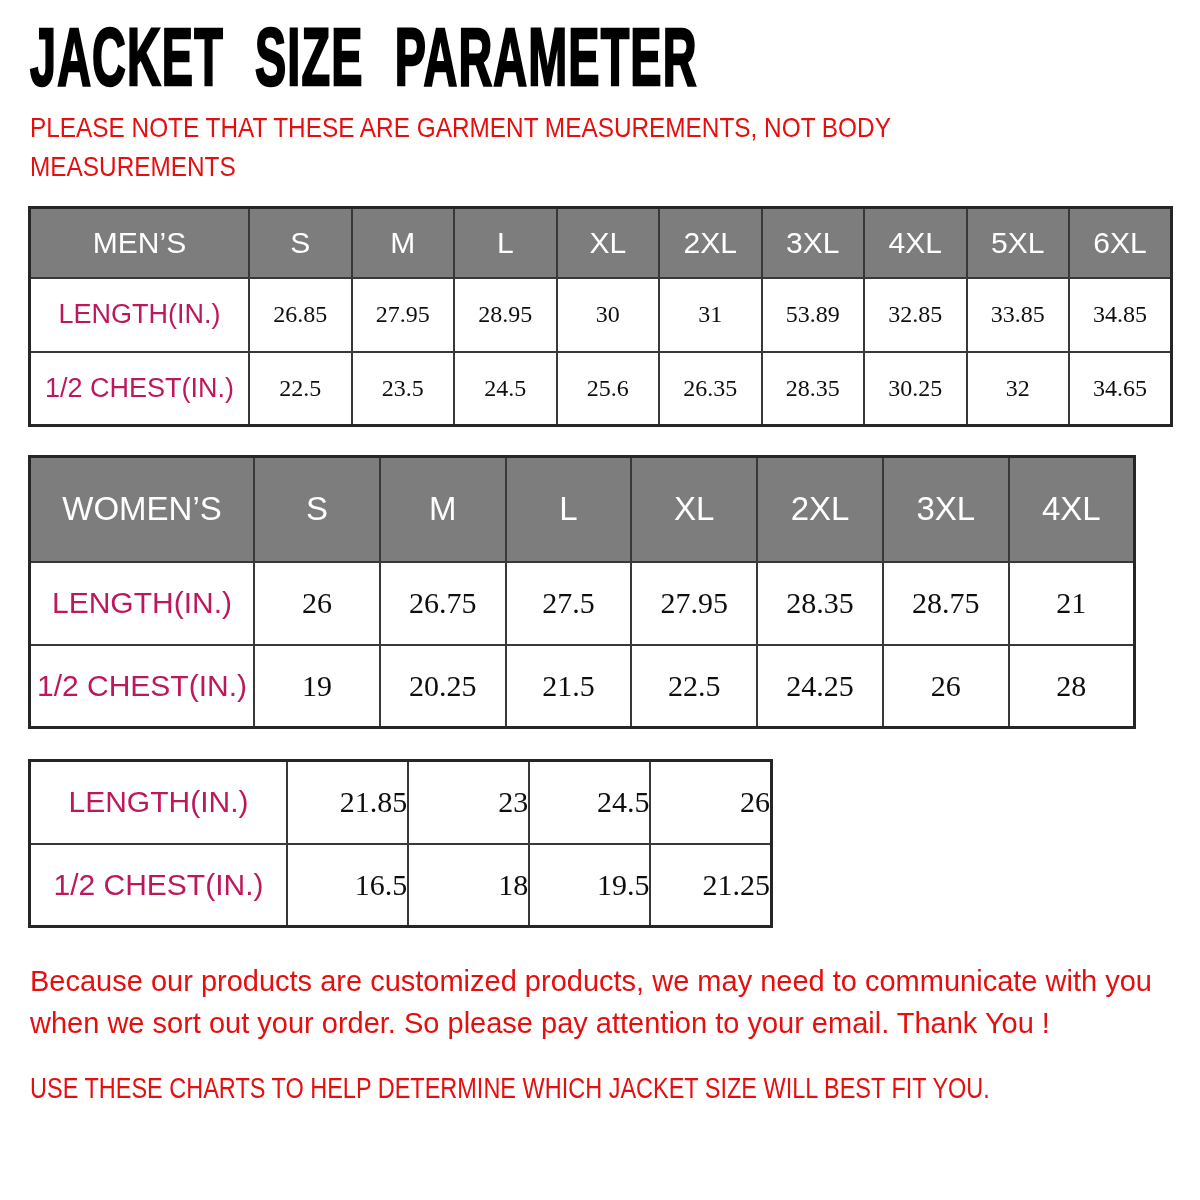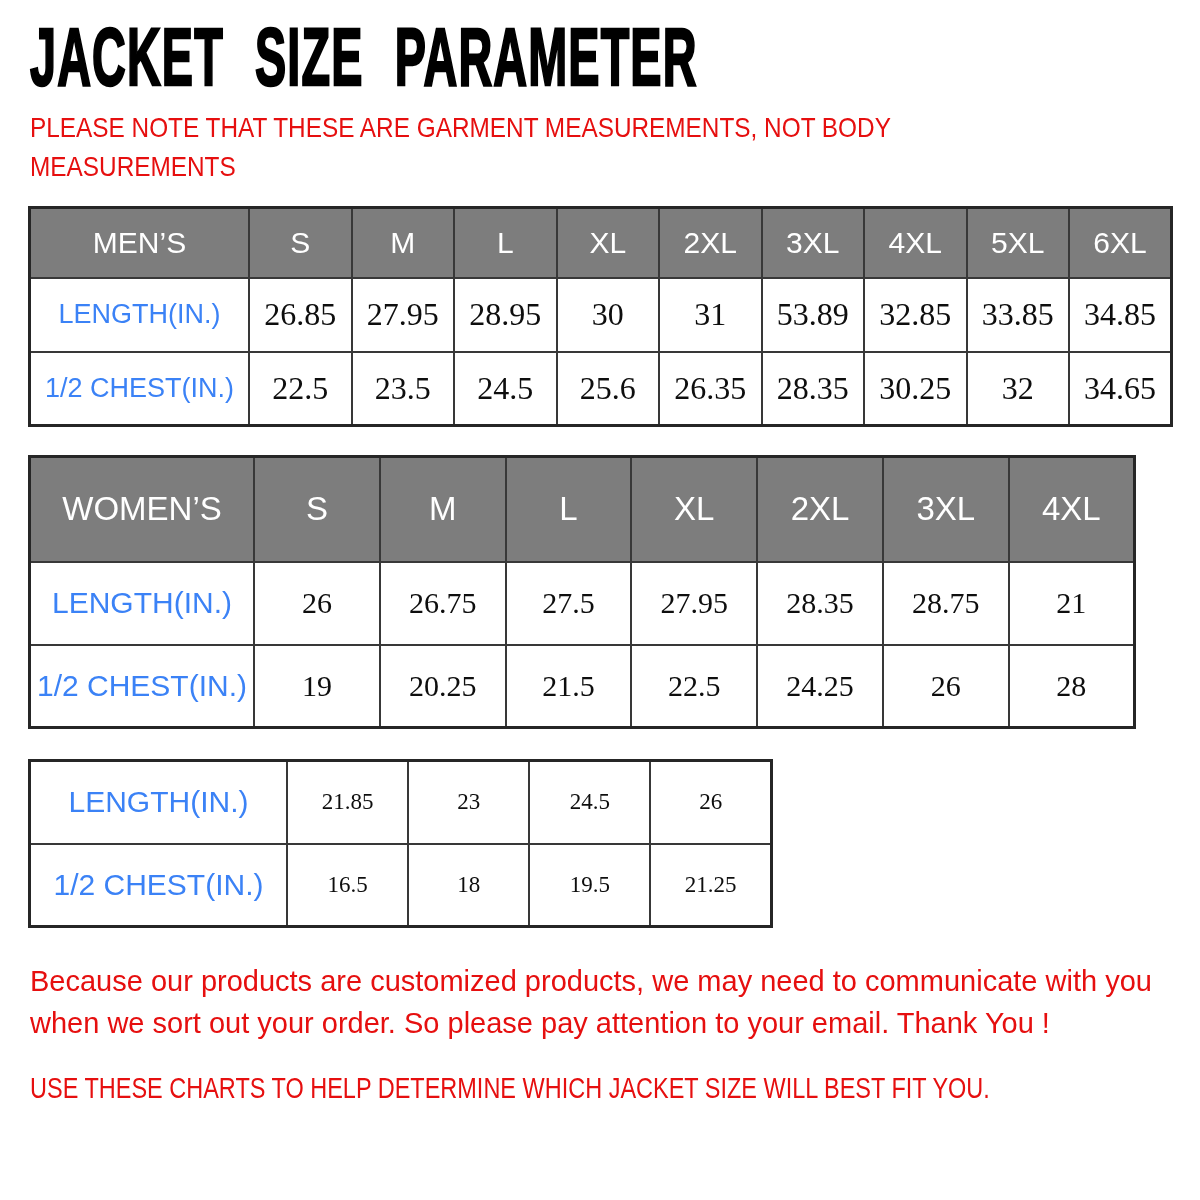--- a/index.html
+++ b/index.html
@@ -62,50 +62,50 @@
     padding: 0;
     overflow: hidden;
   }
   .size-table tr.head td {
     background: var(--gray, #7d7d7d);
     color: #ffffff;
     text-align: center;
   }
   .size-table td.label {
     font-family: "Liberation Sans", sans-serif;
-    color: #3b82f6;
+    color: #be185d;
   }
   .size-table td.val {
     font-family: "Liberation Serif", serif;
     color: #0e0e0e;
   }
 
   
   .t0 { width: 1145px; margin-top: 20px; }
   .t0 td:first-child { width: 217px; }
   .t0 tr { height: 74px; }
   .t0 tr.head { height: 70px; font-size: 30px; }
   .t0 td.label { font-size: 27px; }
-  .t0 td.val { font-size: 32px; }
+  .t0 td.val { font-size: 24px; }
 
   
   .t1 { width: 1108px; margin-top: 28px; }
   .t1 td:first-child { width: 222px; }
   .t1 tr { height: 83px; }
   .t1 tr.head { height: 105px; font-size: 33px; }
   .t1 td.label { font-size: 30px; }
   .t1 td.val { font-size: 30px; }
 
   
   .t2 { width: 745px; margin-top: 30px; }
   .t2 td:first-child { width: 255px; }
   .t2 tr { height: 83px; }
   .t2 tr.head { height: 90px; font-size: 33px; }
   .t2 td.label { font-size: 30px; }
-  .t2 td.val { font-size: 23px; }
+  .t2 td.val { font-size: 30px; text-align: right; }
 
   
   .footer-notice {
     margin: 32px 0 12px 30px;
     width: 1160px;
     font-size: 29px;
     line-height: 42px;
     color: var(--red, #e60f0f);
   }
   .footer-instruction {

